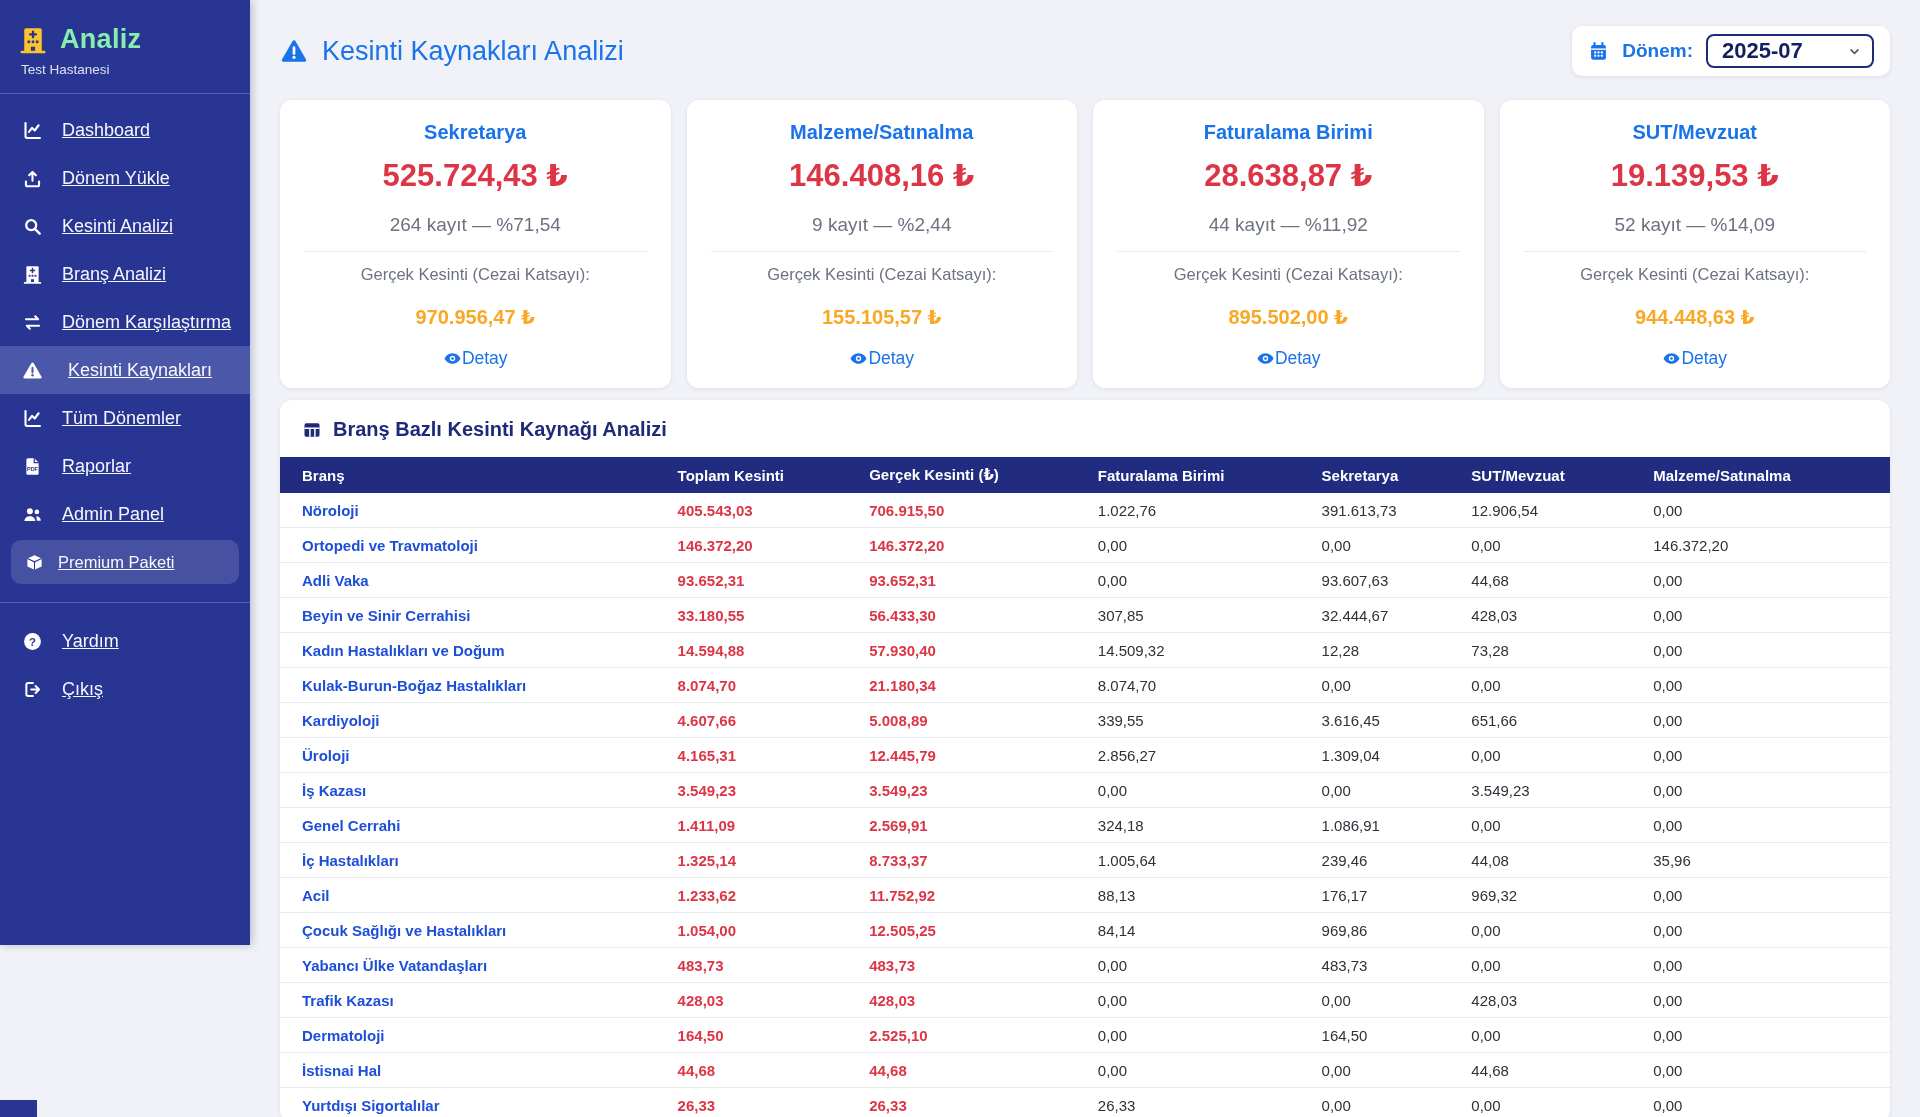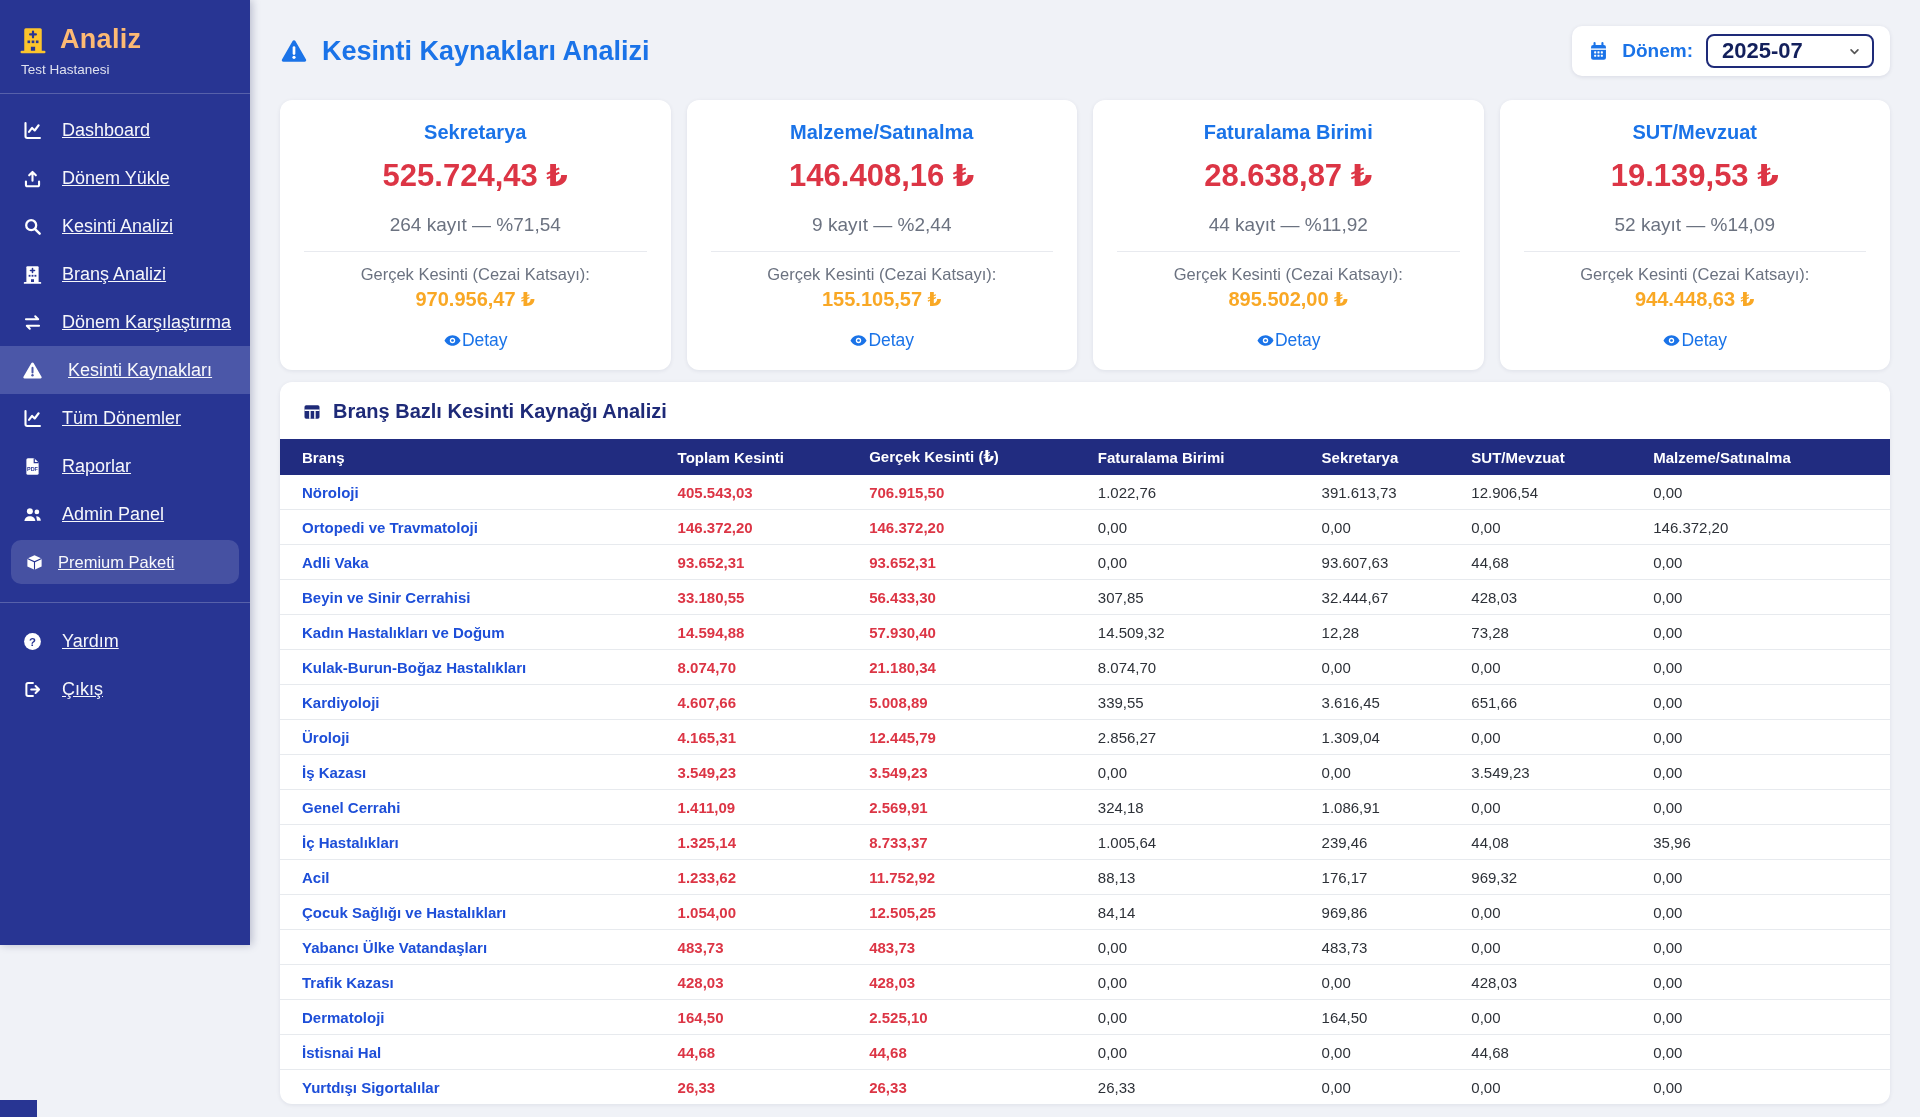--- a/index.html
+++ b/index.html
@@ -28,21 +28,21 @@
   
   .sidebar{
     position:absolute;left:0;top:0;width:250px;height:945px;
     background:var(--sidebar-bg);color:#eef0ff;
     box-shadow:2px 0 8px rgba(20,28,80,.25);
     --hole:var(--sidebar-bg);
   }
   .brand{padding:24px 20px 0 18px}
   .brand-row{display:flex;align-items:center;gap:12px}
   .brand-row .icon{color:#fcc42c}
-  .brand-title{font-size:27px;font-weight:bold;color:#fdba74;letter-spacing:.3px}
+  .brand-title{font-size:27px;font-weight:bold;color:#86efac;letter-spacing:.3px}
   .brand-sub{margin-top:7px;padding-left:3px;font-size:13.5px;color:rgba(255,255,255,.85)}
   .side-divider{border:none;border-top:1px solid rgba(255,255,255,.22);margin:16px 0 0}
   .nav{padding-top:12px}
   .nav-item{
     display:flex;align-items:center;gap:19px;
     height:48px;padding:0 14px 0 21px;
     font-size:18px;color:rgba(255,255,255,.96);
     cursor:pointer;
     text-decoration:underline;
   }
@@ -60,21 +60,21 @@
   .lower-divider{margin-top:18px}
   .sidebar-bottom-fragment{
     position:absolute;left:0;bottom:0;width:37px;height:17px;
     background:var(--sidebar-bg);
   }
 
   
   .main{position:absolute;left:250px;top:0;width:1670px;height:1117px;padding:26px 30px 0}
   .page-header{display:flex;align-items:center;justify-content:space-between}
   .page-title-row{display:flex;align-items:center;gap:14px;color:var(--accent-blue)}
-  .page-title{font-size:27px;font-weight:bold;color:var(--accent-blue)}
+  .page-title{font-size:27px;font-weight:normal;color:var(--accent-blue)}
   .period-card{
     display:flex;align-items:center;gap:13px;
     background:#fff;border-radius:10px;padding:8px 16px;
     box-shadow:0 1px 4px rgba(16,24,64,.10);
   }
   .period-card .icon{color:var(--accent-blue)}
   .period-label{font-size:19px;font-weight:bold;color:var(--accent-blue)}
   .period-select{
     display:flex;align-items:center;justify-content:space-between;
     width:168px;height:34px;padding:0 10px 0 14px;
@@ -87,21 +87,21 @@
   .cards{margin-top:24px;display:grid;grid-template-columns:repeat(4,1fr);gap:16px}
   .card{
     background:#fff;border-radius:12px;padding:21px 24px 16px;text-align:center;
     box-shadow:0 1px 4px rgba(16,24,64,.08);
   }
   .card-title{font-size:20px;font-weight:bold;color:var(--accent-blue)}
   .card-value{margin-top:13px;font-size:31px;font-weight:bold;color:var(--danger-red)}
   .card-sub{margin-top:20px;font-size:19px;color:var(--muted)}
   .card-divider{border:none;border-top:1px solid #e8eaef;margin:15px 0 13px}
   .real-label{font-size:16.5px;color:var(--muted)}
-  .real-value{margin-top:3px;font-size:20px;font-weight:bold;color:var(--warning-orange)}
+  .real-value{margin-top:21px;font-size:20px;font-weight:bold;color:var(--warning-orange)}
   .detail-link{
     margin-top:19px;display:inline-flex;align-items:center;gap:0;
     font-size:17.5px;color:var(--accent-blue);cursor:pointer;text-decoration:none;
   }
 
   
   .table-card{
     margin-top:12px;background:#fff;border-radius:12px;overflow:hidden;
     box-shadow:0 1px 4px rgba(16,24,64,.08);padding-top:18px;
   }

